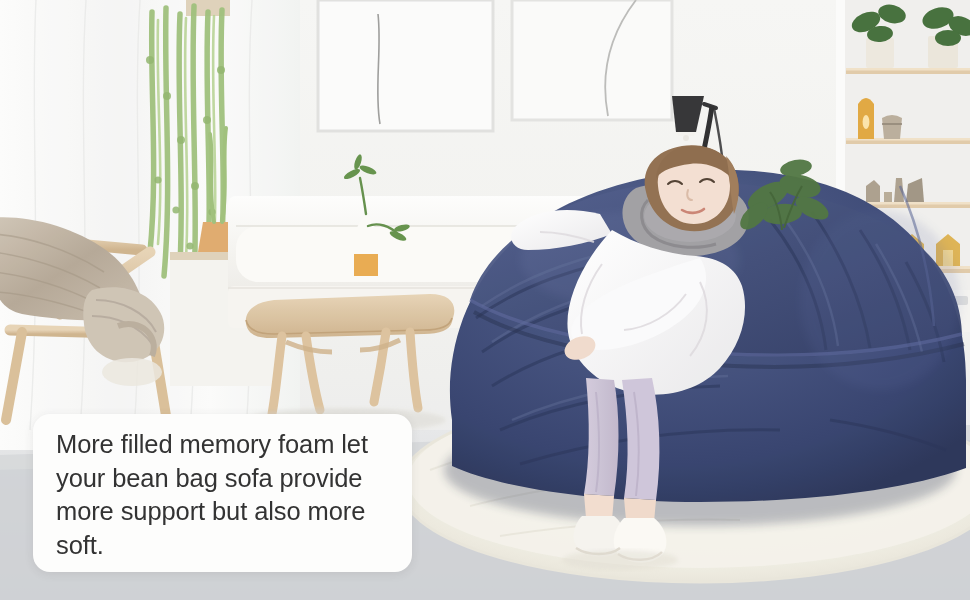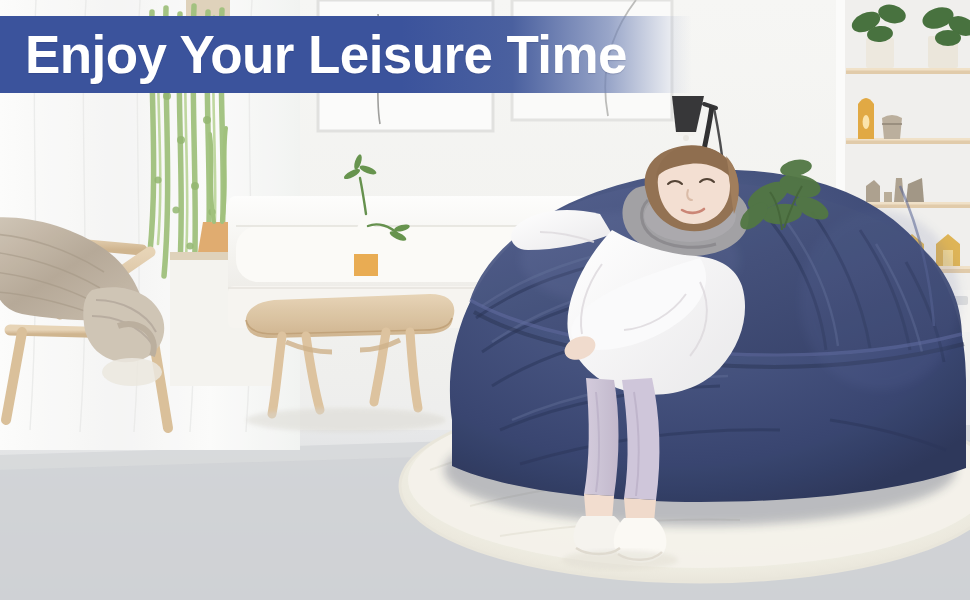--- a/index.html
+++ b/index.html
@@ -429,18 +429,18 @@
       </g>
       <g stroke="#3d5f30" stroke-width="2" fill="none">
         <path d="M782 230 C780 212 776 200 770 192"></path>
         <path d="M784 228 C790 210 796 196 802 186"></path>
       </g>
     </g>
 
     <rect x="0" y="0" width="970" height="600" fill="#ffffff" opacity=".05"></rect>
   </svg>
 
-  <div class="banner">
-    <div class="banner-title">Enjoy Your Leisure Time</div>
+
+  <div class="caption-card">
+    <div class="caption-text">More filled memory foam let your bean bag sofa provide more support but also more soft.</div>
   </div>
 
-
 </div>
 
 </body></html>

